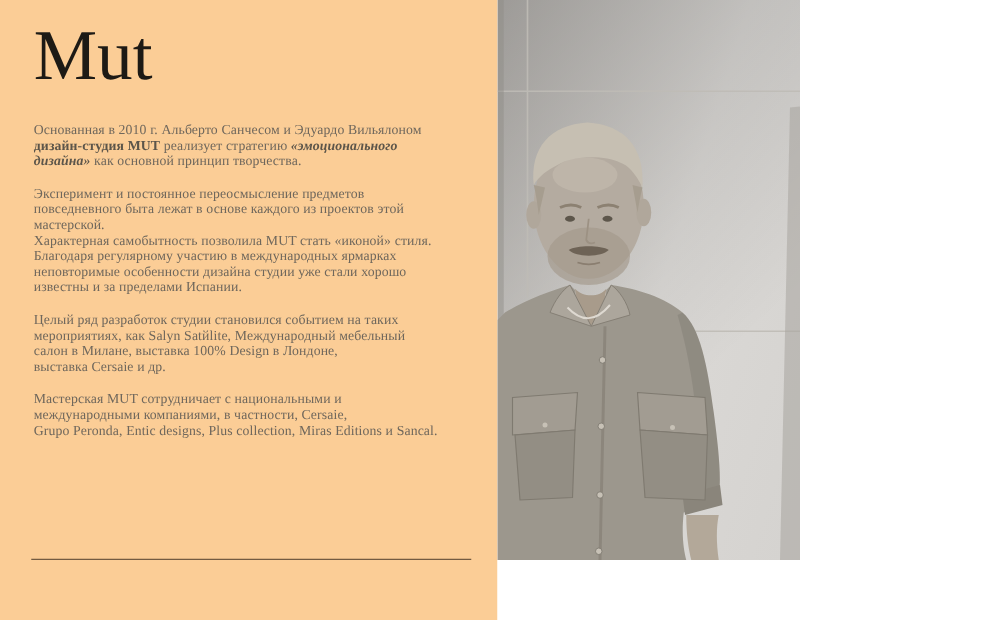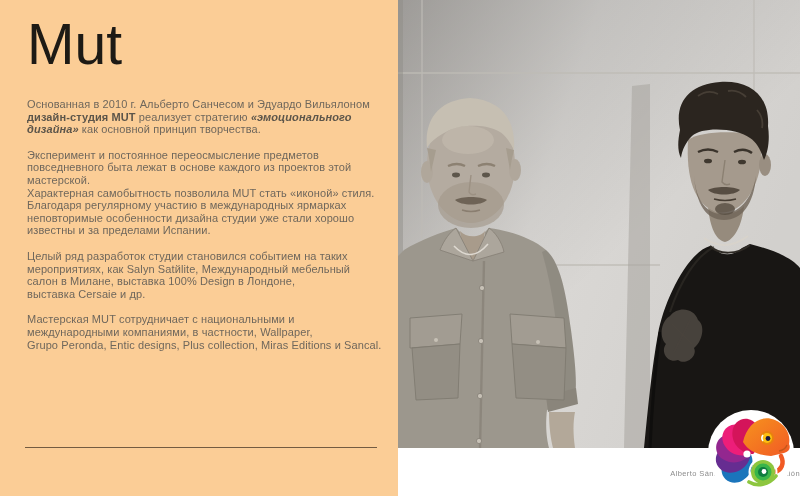--- a/index.html
+++ b/index.html
@@ -1,18 +1,18 @@
 <!DOCTYPE html>
 <html><head>
 <meta charset="utf-8">
 <style>
   html,body{margin:0;padding:0;background:#ffffff;}
   #slide{
-    position:relative;width:800px;height:500px;overflow:hidden;background:#ffffff;
-    font-family:Liberation Sans, sans-serif;
+    position:relative;width:640px;height:500px;overflow:hidden;background:#ffffff;
+    font-family:Liberation Serif, serif;
   }
   
   .left-panel{
     position:absolute;left:0;top:0;width:398px;height:496px;
     background:#fbcd96;box-sizing:border-box;padding:16px 12px 0 27px;
   }
   .studio-title{
     font-size:57px;line-height:57px;font-weight:500;color:#1d1a15;
     letter-spacing:0px;margin:0 0 0 0;
   }
@@ -57,21 +57,21 @@
 мастерской.
 Характерная самобытность позволила MUT стать «иконой» стиля.
 Благодаря регулярному участию в международных ярмарках
 неповторимые особенности дизайна студии уже стали хорошо
 известны и за пределами Испании.</span></p>
         <p class="para"><span>Целый ряд разработок студии становился событием на таких
 мероприятиях, как Salyn Satйlite, Международный мебельный
 салон в Милане, выставка 100% Design в Лондоне,
 выставка Cersaie и др.</span></p>
         <p class="para"><span>Мастерская MUT сотрудничает с национальными и
-международными компаниями, в частности, Wallpaper,
+международными компаниями, в частности, Cersaie,
 Grupo Peronda, Entic designs, Plus collection, Miras Editions и Sancal.</span></p>
       </div>
     <div class="divider"></div>
   </div>
 
   <div class="photo-wrap">
     <svg width="402" height="448" viewBox="0 0 402 448">
       <defs>
         <linearGradient id="wallGrad" x1="0" y1="0" x2="1" y2="0.35">
           <stop offset="0" stop-color="#c4c1bd"></stop>

